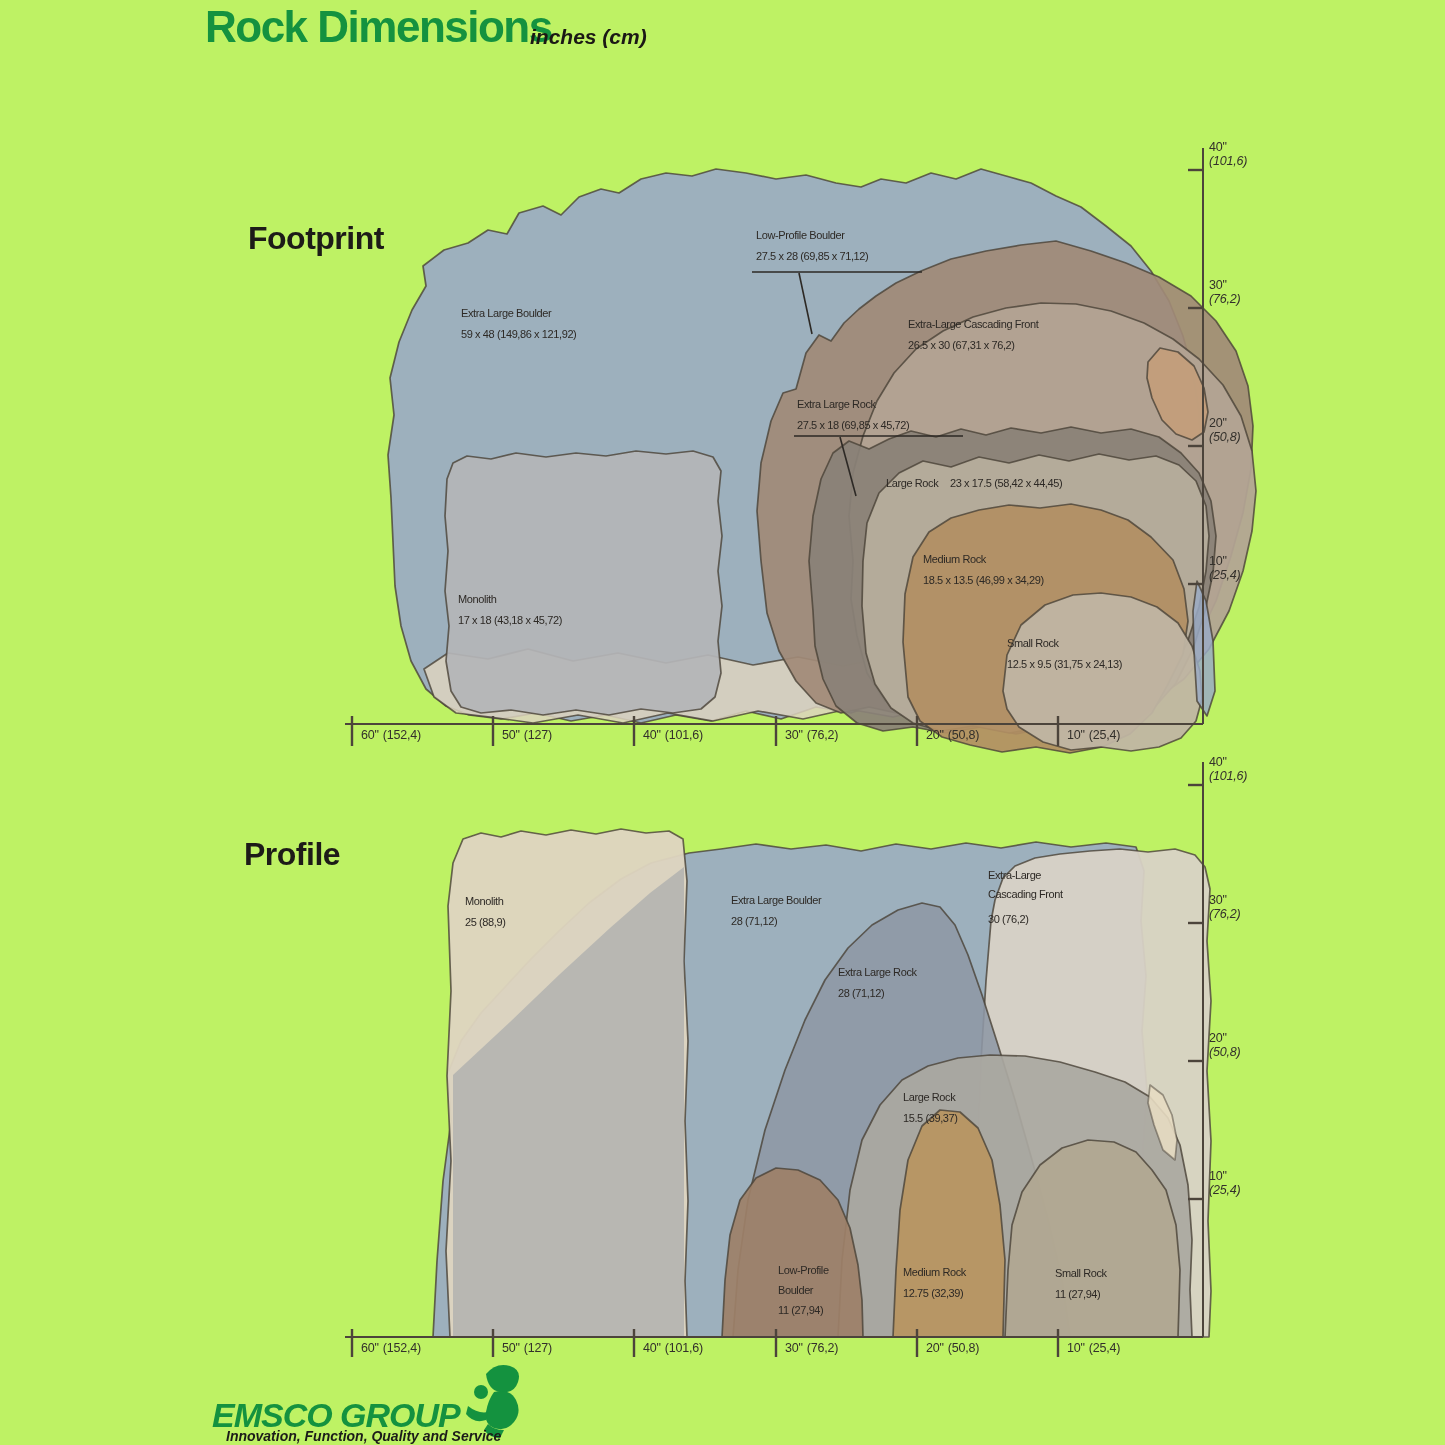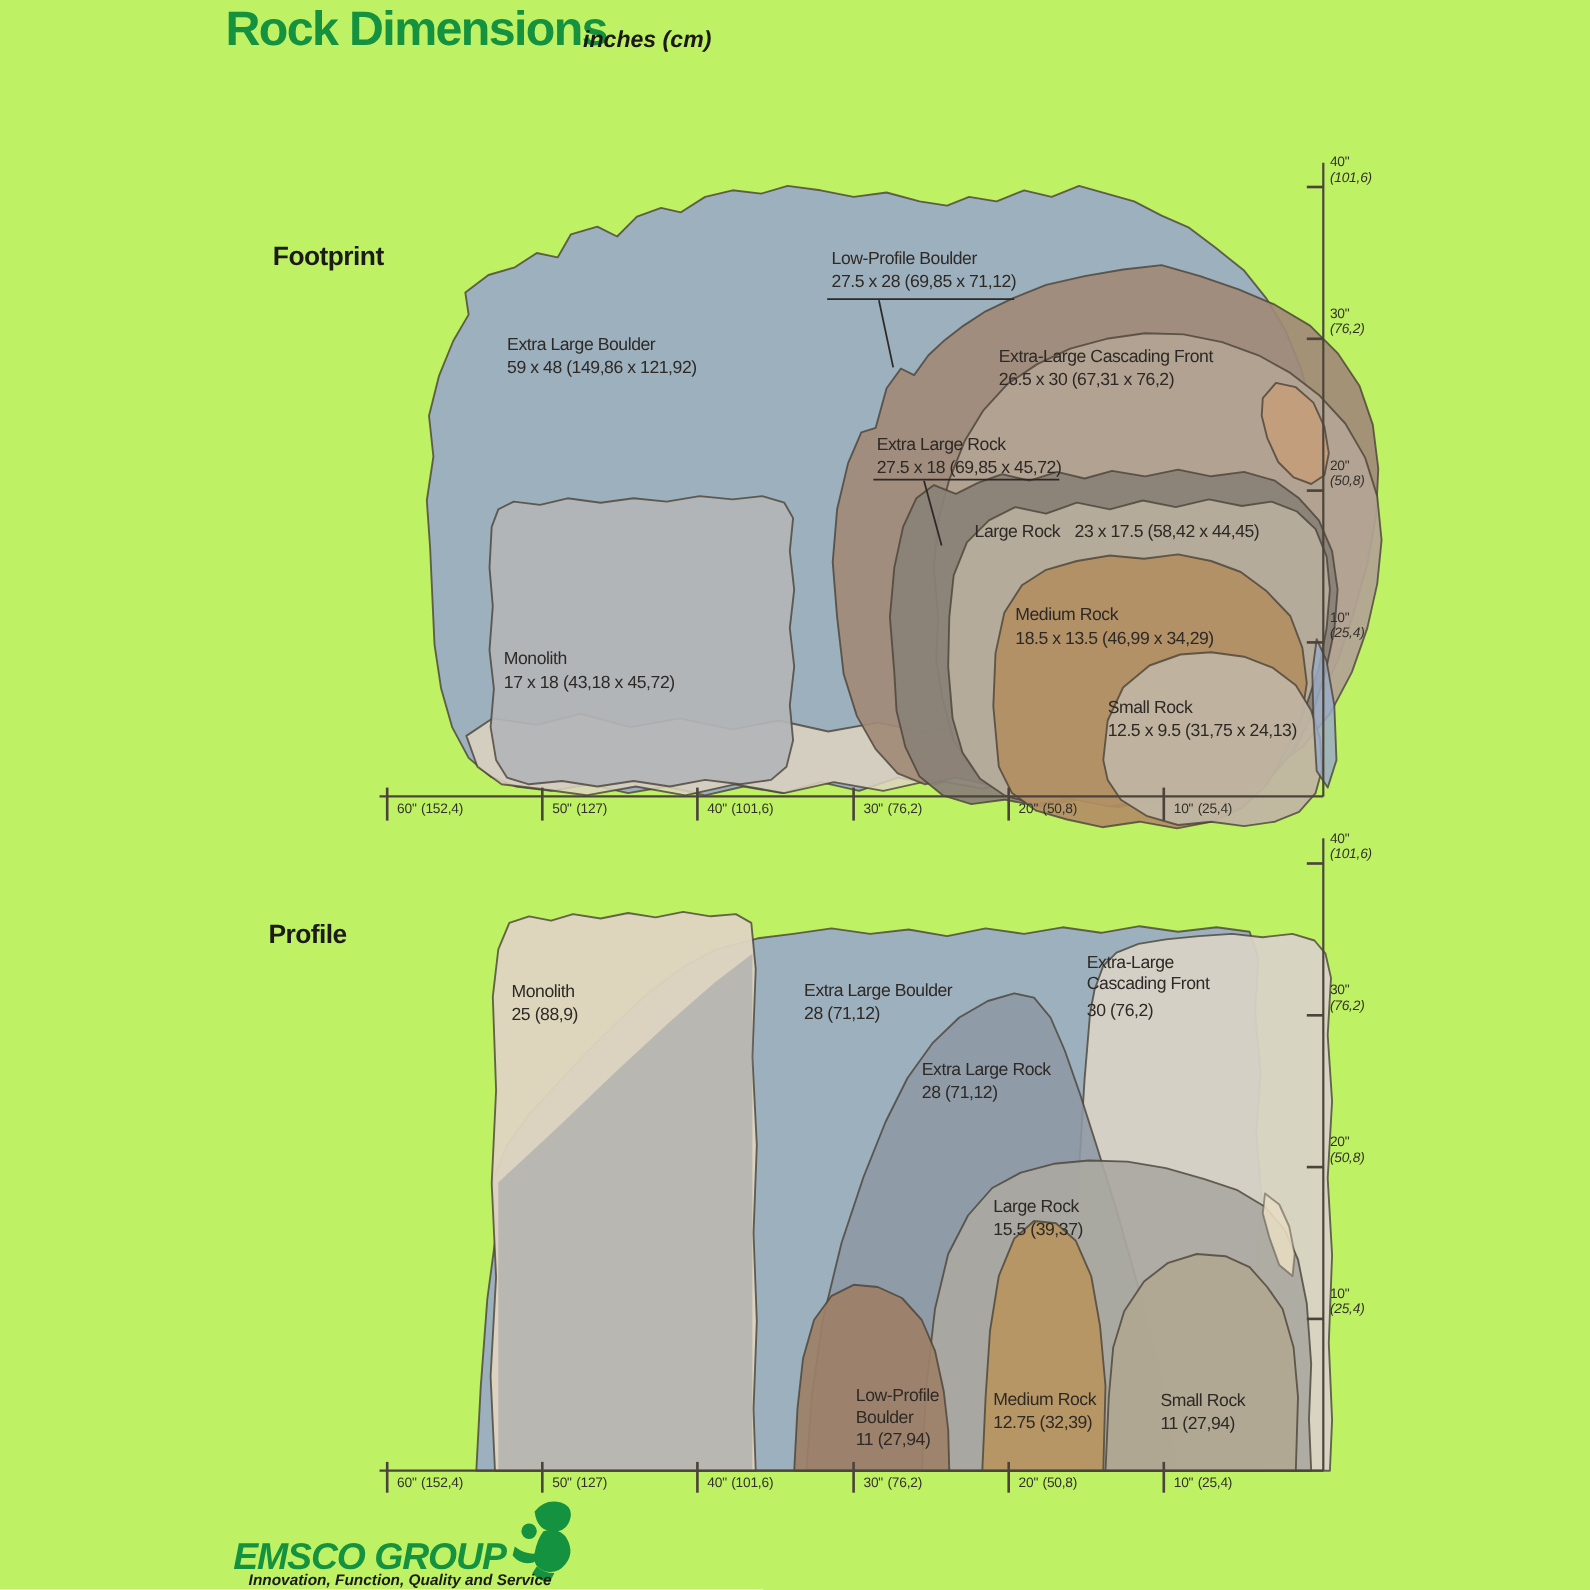--- a/index.html
+++ b/index.html
@@ -5,23 +5,23 @@
   html,body{margin:0;padding:0;background:#ffffff;}
   #stage{position:relative;width:1445px;height:1445px;background:#bef264;
          font-family:"Liberation Sans",sans-serif;overflow:hidden;}
   #diagram-svg{position:absolute;left:0;top:0;}
   .page-title{position:absolute;left:205px;top:2px;font-size:44px;font-weight:bold;
               letter-spacing:-1.5px;color:#14923F;white-space:nowrap;}
   .page-title-units{position:absolute;left:530px;top:25px;font-size:21px;font-weight:bold;
               font-style:italic;color:#1b1815;white-space:nowrap;}
   .page-subtitle{position:absolute;left:204px;top:61px;font-size:15.5px;color:#24201d;
               letter-spacing:-0.1px;white-space:nowrap;}
-  .sec-heading{position:absolute;font-size:24px;font-weight:bold;color:#1d1b18;
+  .sec-heading{position:absolute;font-size:32px;font-weight:bold;color:#1d1b18;
               letter-spacing:-0.5px;white-space:nowrap;}
-  .rock-label{position:absolute;font-size:16px;line-height:21px;letter-spacing:-0.4px;
+  .rock-label{position:absolute;font-size:11px;line-height:21px;letter-spacing:-0.4px;
               color:#2d2925;white-space:nowrap;}
   .rock-label span{display:block;}
   .rock-label.inline span{display:inline;}
   .rock-label.inline .dims{margin-left:9px;}
   .xlab{position:absolute;font-size:12.5px;color:#33302b;letter-spacing:-0.2px;white-space:nowrap;}
   .xlab .cm{margin-left:4px;}
   .ylab{position:absolute;font-size:12.5px;line-height:14px;color:#33302b;
         letter-spacing:-0.2px;white-space:nowrap;}
   .ylab span{display:block;}
   .ylab .cm{font-style:italic;}

